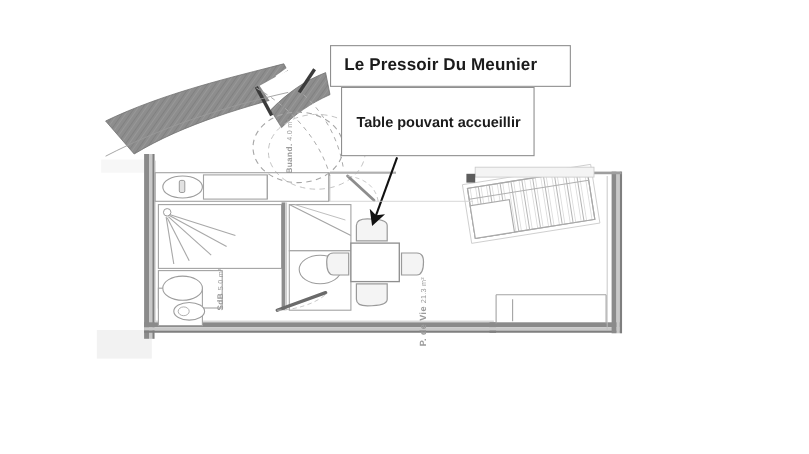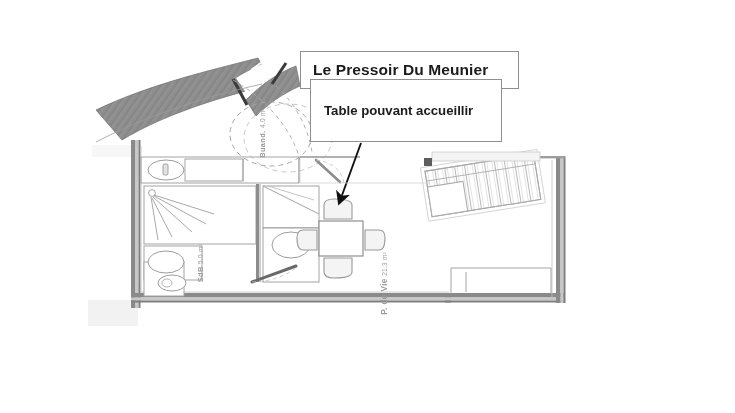--- a/index.html
+++ b/index.html
@@ -30,36 +30,36 @@
     background: #ffffff;
     border: 1px solid #8f8f8f;
     box-sizing: border-box;
     z-index: 30;
     display: flex;
     flex-direction: column;
     justify-content: center;
   }
   #callout-title {
     left: 300px;
-    top: 51px;
+    top: 41px;
     width: 219px;
     height: 38px;
     padding: 0 0 0 12px;
   }
   #callout-title .line {
     font-size: 15.5px;
     font-weight: bold;
     color: #1b1b1b;
     letter-spacing: 0.1px;
     white-space: nowrap;
   }
   #callout-note {
     left: 310px;
     top: 79px;
-    width: 192px;
+    width: 176px;
     height: 63px;
     padding: 0 0 0 13px;
   }
   #callout-note .line {
     font-size: 13.2px;
     font-weight: bold;
     color: #1b1b1b;
     line-height: 22px;
     white-space: nowrap;
   }

